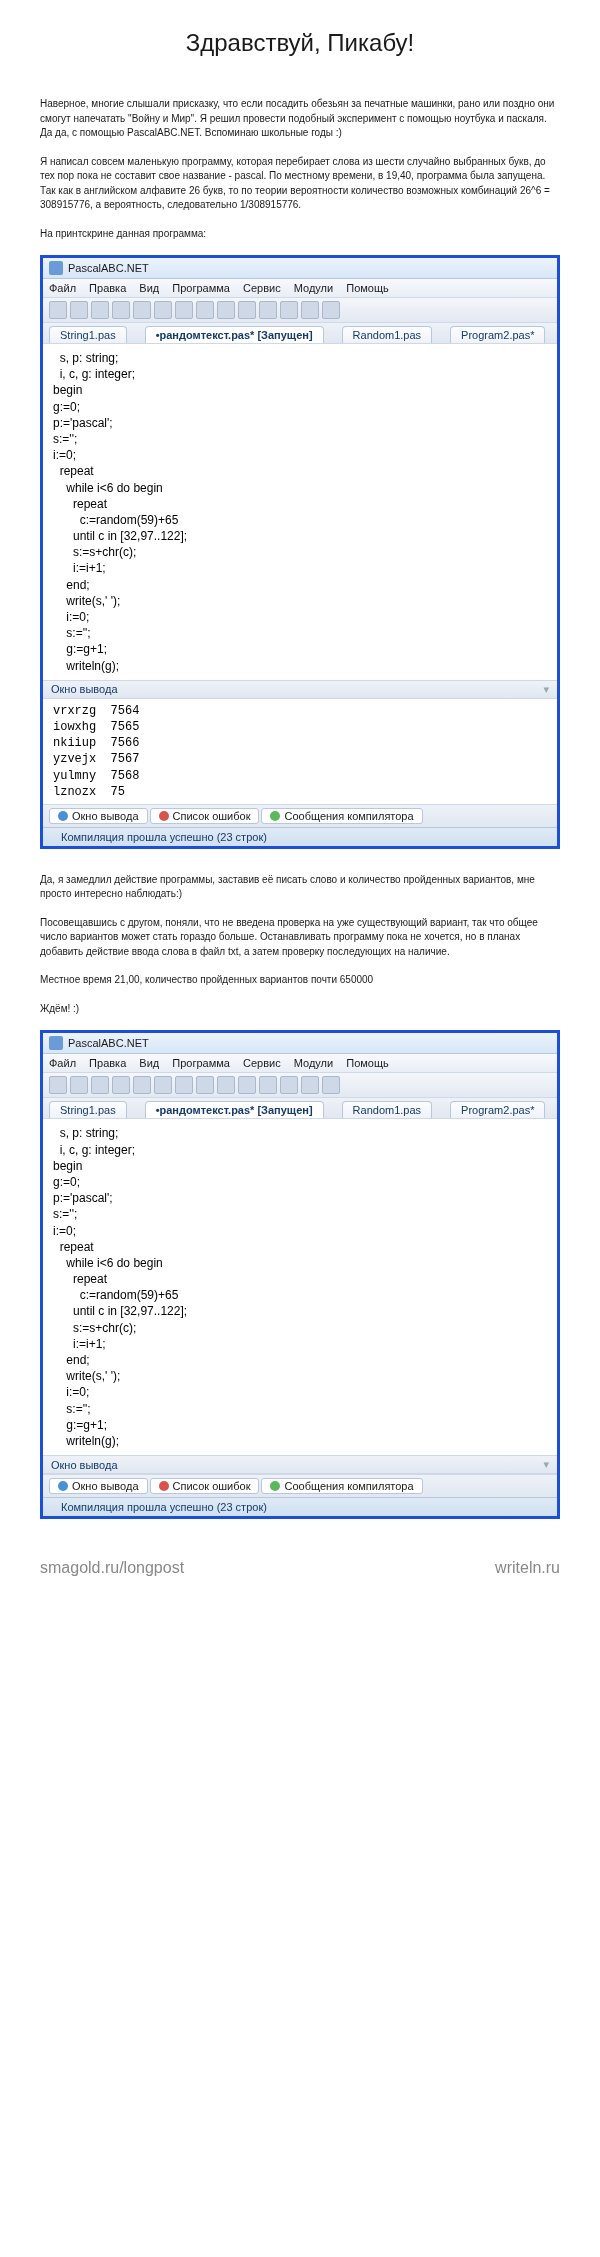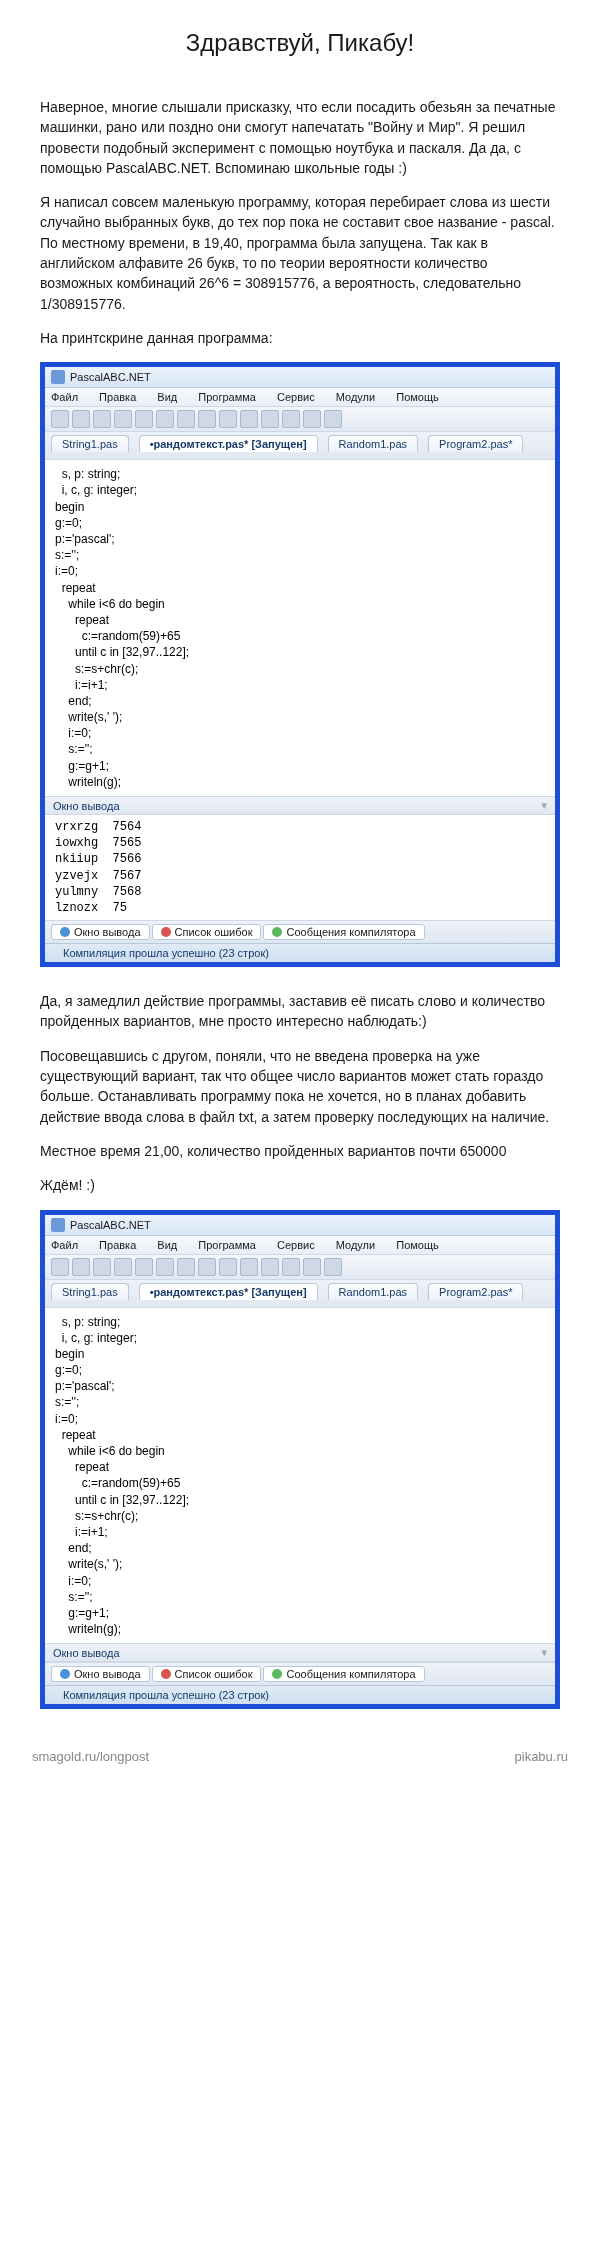--- a/index.html
+++ b/index.html
@@ -1,37 +1,37 @@
 <!DOCTYPE html>
 <html><head>
 <meta charset="utf-8">
 <style>
   html,body{margin:0;padding:0;background:#fff;font-family:Arial,Helvetica,sans-serif;color:#1a1a1a;width:600px}
   .page{padding:20px 40px 10px 40px}
   h1{font-weight:400;font-size:24px;text-align:center;margin:9px 0 40px 0}
-  p{font-size:14px;line-height:1.45;margin:0 0 14px 0}
-  .ide{border:5px solid #1d4ed8;margin:4px 0 24px 0;font-size:11px;background:#fff}
+  p{font-size:10px;line-height:1.45;margin:0 0 14px 0}
+  .ide{border:3px solid #1d4ed8;margin:4px 0 24px 0;font-size:11px;background:#fff}
   .ide .titlebar{background:linear-gradient(#ecf3fb,#d7e6f7);padding:3px 6px;display:flex;align-items:center;gap:5px;border-bottom:1px solid #b8c8dc}
   .ide .titlebar .ico{width:14px;height:14px;background:#6a9bd8;border-radius:2px;display:inline-block}
   .ide .menu{background:linear-gradient(#f7f9fc,#e9eef6);padding:3px 6px;border-bottom:1px solid #cfd8e6}
-  .ide .menu span{margin-right:18px;color:#1a1a1a}
+  .ide .menu span{margin-right:10px;color:#1a1a1a}
   .ide .toolbar{background:linear-gradient(#f4f6fa,#e3e9f2);padding:3px 6px;border-bottom:1px solid #cfd8e6;display:flex;gap:3px}
   .ide .toolbar i{width:16px;height:16px;background:#cfd8e6;border:1px solid #aab8cc;border-radius:2px;display:inline-block}
-  .ide .tabs{background:linear-gradient(#eef2f8,#e1e7f1);padding:3px 6px 7px 6px;border-bottom:1px solid #cfd8e6;display:flex;gap:8px}
+  .ide .tabs{background:linear-gradient(#eef2f8,#e1e7f1);padding:3px 6px 0 6px;border-bottom:1px solid #cfd8e6;display:flex;gap:16px}
   .ide .tab{background:linear-gradient(#fdfdff,#eef2f8);border:1px solid #b8c8dc;border-bottom:none;border-radius:4px 4px 0 0;padding:2px 10px;margin-right:2px;font-size:11px;color:#163a6b}
   .ide .tab.active{background:#fff;font-weight:700}
   .ide .code{font-family:Liberation Sans, sans-serif;font-size:12px;padding:6px 10px;white-space:pre;color:#000;line-height:1.35;overflow:hidden}
   .ide .outtitle{background:linear-gradient(#eef2f8,#e1e7f1);border-top:1px solid #cfd8e6;border-bottom:1px solid #cfd8e6;padding:2px 8px;font-weight:400;color:#163a6b;display:flex;align-items:center;gap:4px}
   .ide .outtitle .dash{margin-left:auto;color:#9aa}
   .ide .output{font-family:"Courier New",monospace;font-size:12px;padding:4px 10px;white-space:pre;color:#000;line-height:1.35}
   .ide .bottomtabs{background:linear-gradient(#eef2f8,#e1e7f1);border-top:1px solid #cfd8e6;padding:3px 6px;display:flex;gap:2px}
   .ide .btab{background:#fff;border:1px solid #b8c8dc;border-radius:3px;padding:1px 8px;font-size:11px;display:flex;align-items:center;gap:4px}
   .ide .btab .bi{width:10px;height:10px;border-radius:50%;display:inline-block}
   .ide .status{background:linear-gradient(#dfeaf5,#cfe0f1);padding:3px 18px;border-top:1px solid #b8c8dc;color:#163a6b;font-size:11px}
-  .footer{display:flex;justify-content:space-between;padding:6px 32px;font-size:13px;color:#888}
+  .footer{display:flex;justify-content:space-between;padding:6px 40px;font-size:16px;color:#888}
 </style>
 </head>
 <body>
 
 <div class="page">
   <h1>Здравствуй, Пикабу!</h1>
 
   <p>Наверное, многие слышали присказку, что если посадить обезьян за печатные машинки, рано или поздно они смогут напечатать "Войну и Мир". Я решил провести подобный эксперимент с помощью ноутбука и паскаля. Да да, с помощью PascalABC.NET. Вспоминаю школьные годы :)</p>
   <p>Я написал совсем маленькую программу, которая перебирает слова из шести случайно выбранных букв, до тех пор пока не составит свое название - pascal. По местному времени, в 19,40, программа была запущена. Так как в английском алфавите 26 букв, то по теории вероятности количество возможных комбинаций 26^6 = 308915776, а вероятность, следовательно 1/308915776.</p>
   <p>На принтскрине данная программа:</p>
@@ -197,14 +197,14 @@
           <span class="bi" style="background:#5cb85c"></span>
           <span>Сообщения компилятора</span>
         </div>
     </div>
     <div class="status">Компиляция прошла успешно (23 строк)</div>
   </div>
 </div>
 
 <div class="footer">
   <span>smagold.ru/longpost</span>
-  <span>pikabu.ru</span>
+  <span>writeln.ru</span>
 </div>
 
 </body></html>

